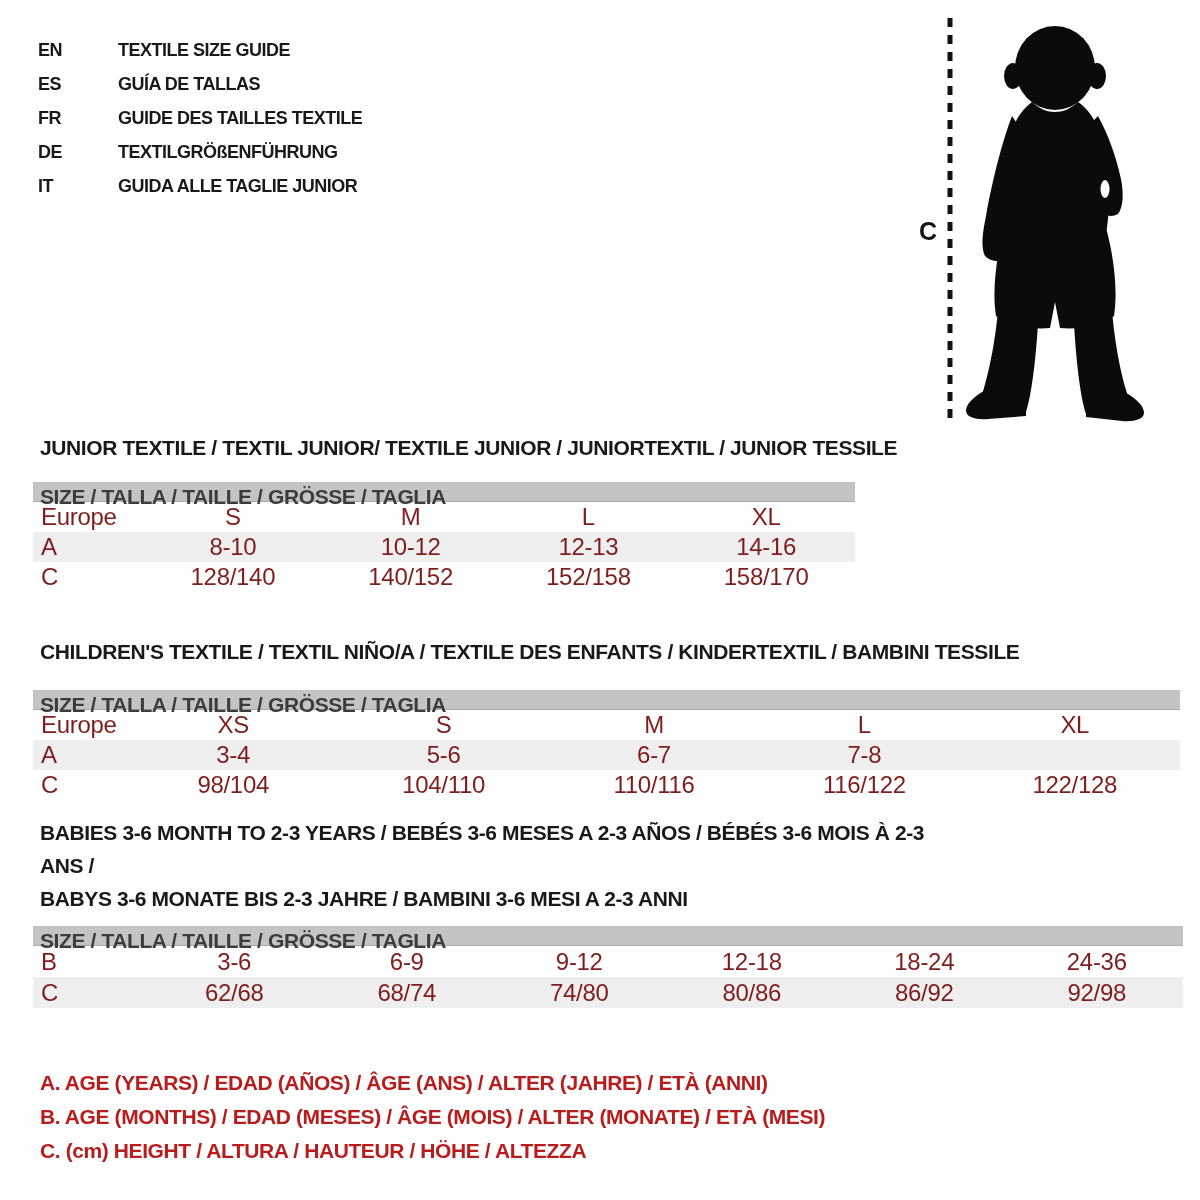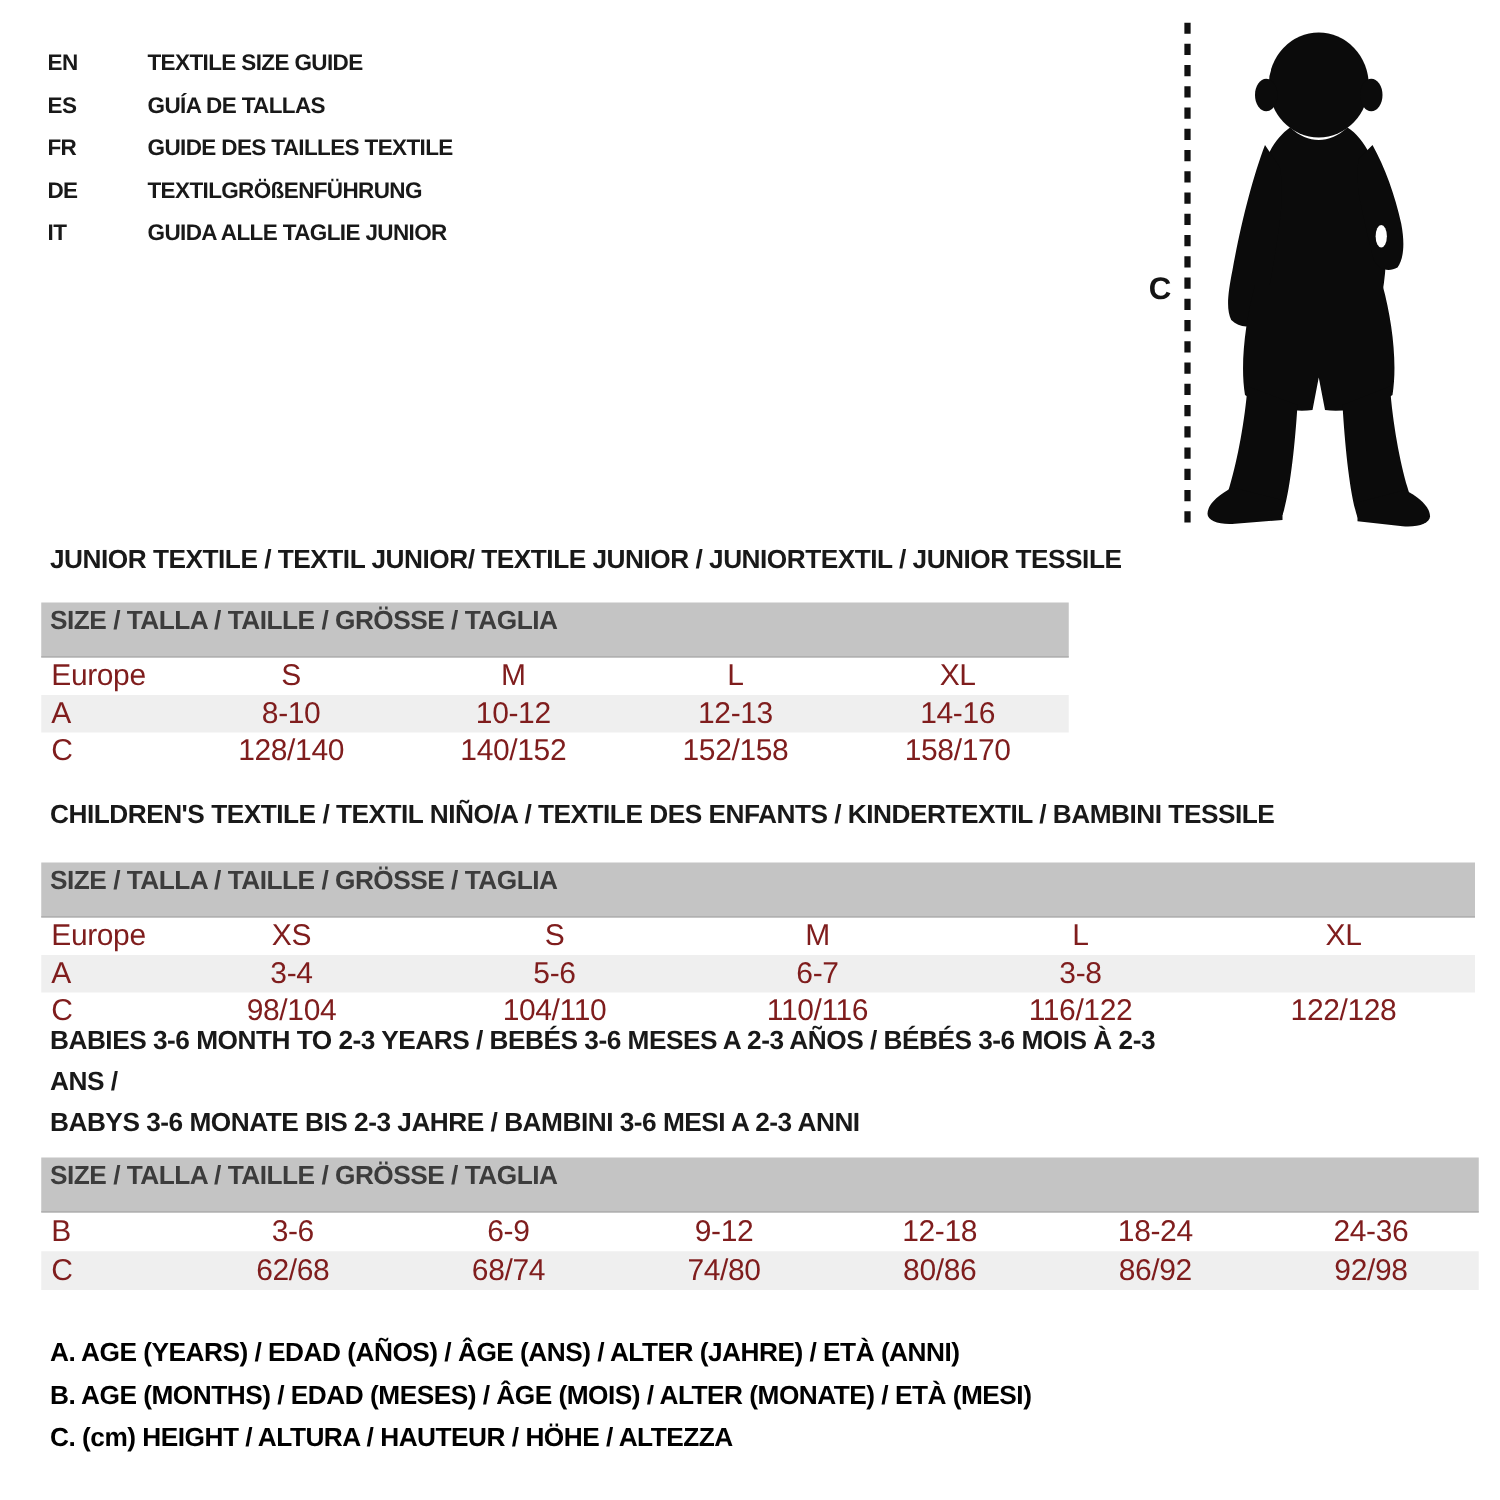--- a/index.html
+++ b/index.html
@@ -20,37 +20,37 @@
   .toddler{position:absolute;left:55px;top:2px;}
   
   .sec-heading{
     position:absolute;left:40px;margin:0;font-size:21px;font-weight:700;
     letter-spacing:-0.4px;white-space:nowrap;color:#191919;line-height:23px;
   }
   .sec-heading.two-line{white-space:normal;width:930px;line-height:33px;}
   
   .size-table{position:absolute;left:33px;}
   .size-bar{
-    height:44px;line-height:30px;background:#c4c4c4;border-bottom:1px solid #a9a9a9;
+    height:20px;line-height:30px;background:#c4c4c4;border-bottom:1px solid #a9a9a9;
     font-size:21px;font-weight:700;letter-spacing:-0.4px;color:#3c3c3c;padding-left:7px;
     box-sizing:border-box;
   }
   .trow{display:grid;height:30px;line-height:30px;font-size:24px;letter-spacing:-0.3px;color:#7f1d1d;}
   .trow.alt{background:#efefef;}
   .trow .rlabel{text-align:left;padding-left:8px;}
   .trow .cell{text-align:center;}
   .junior{width:822px;}
   .junior .trow{grid-template-columns:111px repeat(4,1fr);}
   .children{width:1147px;}
   .children .trow{grid-template-columns:95px repeat(5,1fr);}
   .babies{width:1150px;}
   .babies .trow{grid-template-columns:115px repeat(6,1fr);height:31px;line-height:31px;}
   
   .footnotes{position:absolute;left:40px;top:1066px;}
-  .footnote{height:34px;line-height:34px;font-size:21px;font-weight:700;letter-spacing:-0.4px;color:#000000;white-space:nowrap;}
+  .footnote{height:34px;line-height:34px;font-size:21px;font-weight:700;letter-spacing:-0.4px;color:#b91c1c;white-space:nowrap;}
 </style>
 </head>
 <body>
 
 <div class="page">
 
   <div class="lang-block">
     <div class="lang-row">
       <span class="lang-code">EN</span>
       <span class="lang-label">TEXTILE SIZE GUIDE</span>
@@ -131,21 +131,21 @@
       <span class="cell">S</span>
       <span class="cell">M</span>
       <span class="cell">L</span>
       <span class="cell">XL</span>
     </div>
     <div class="trow alt">
       <span class="rlabel">A</span>
       <span class="cell">3-4</span>
       <span class="cell">5-6</span>
       <span class="cell">6-7</span>
-      <span class="cell">3-8</span>
+      <span class="cell">7-8</span>
     </div>
     <div class="trow">
       <span class="rlabel">C</span>
       <span class="cell">98/104</span>
       <span class="cell">104/110</span>
       <span class="cell">110/116</span>
       <span class="cell">116/122</span>
       <span class="cell">122/128</span>
     </div>
   </div>

